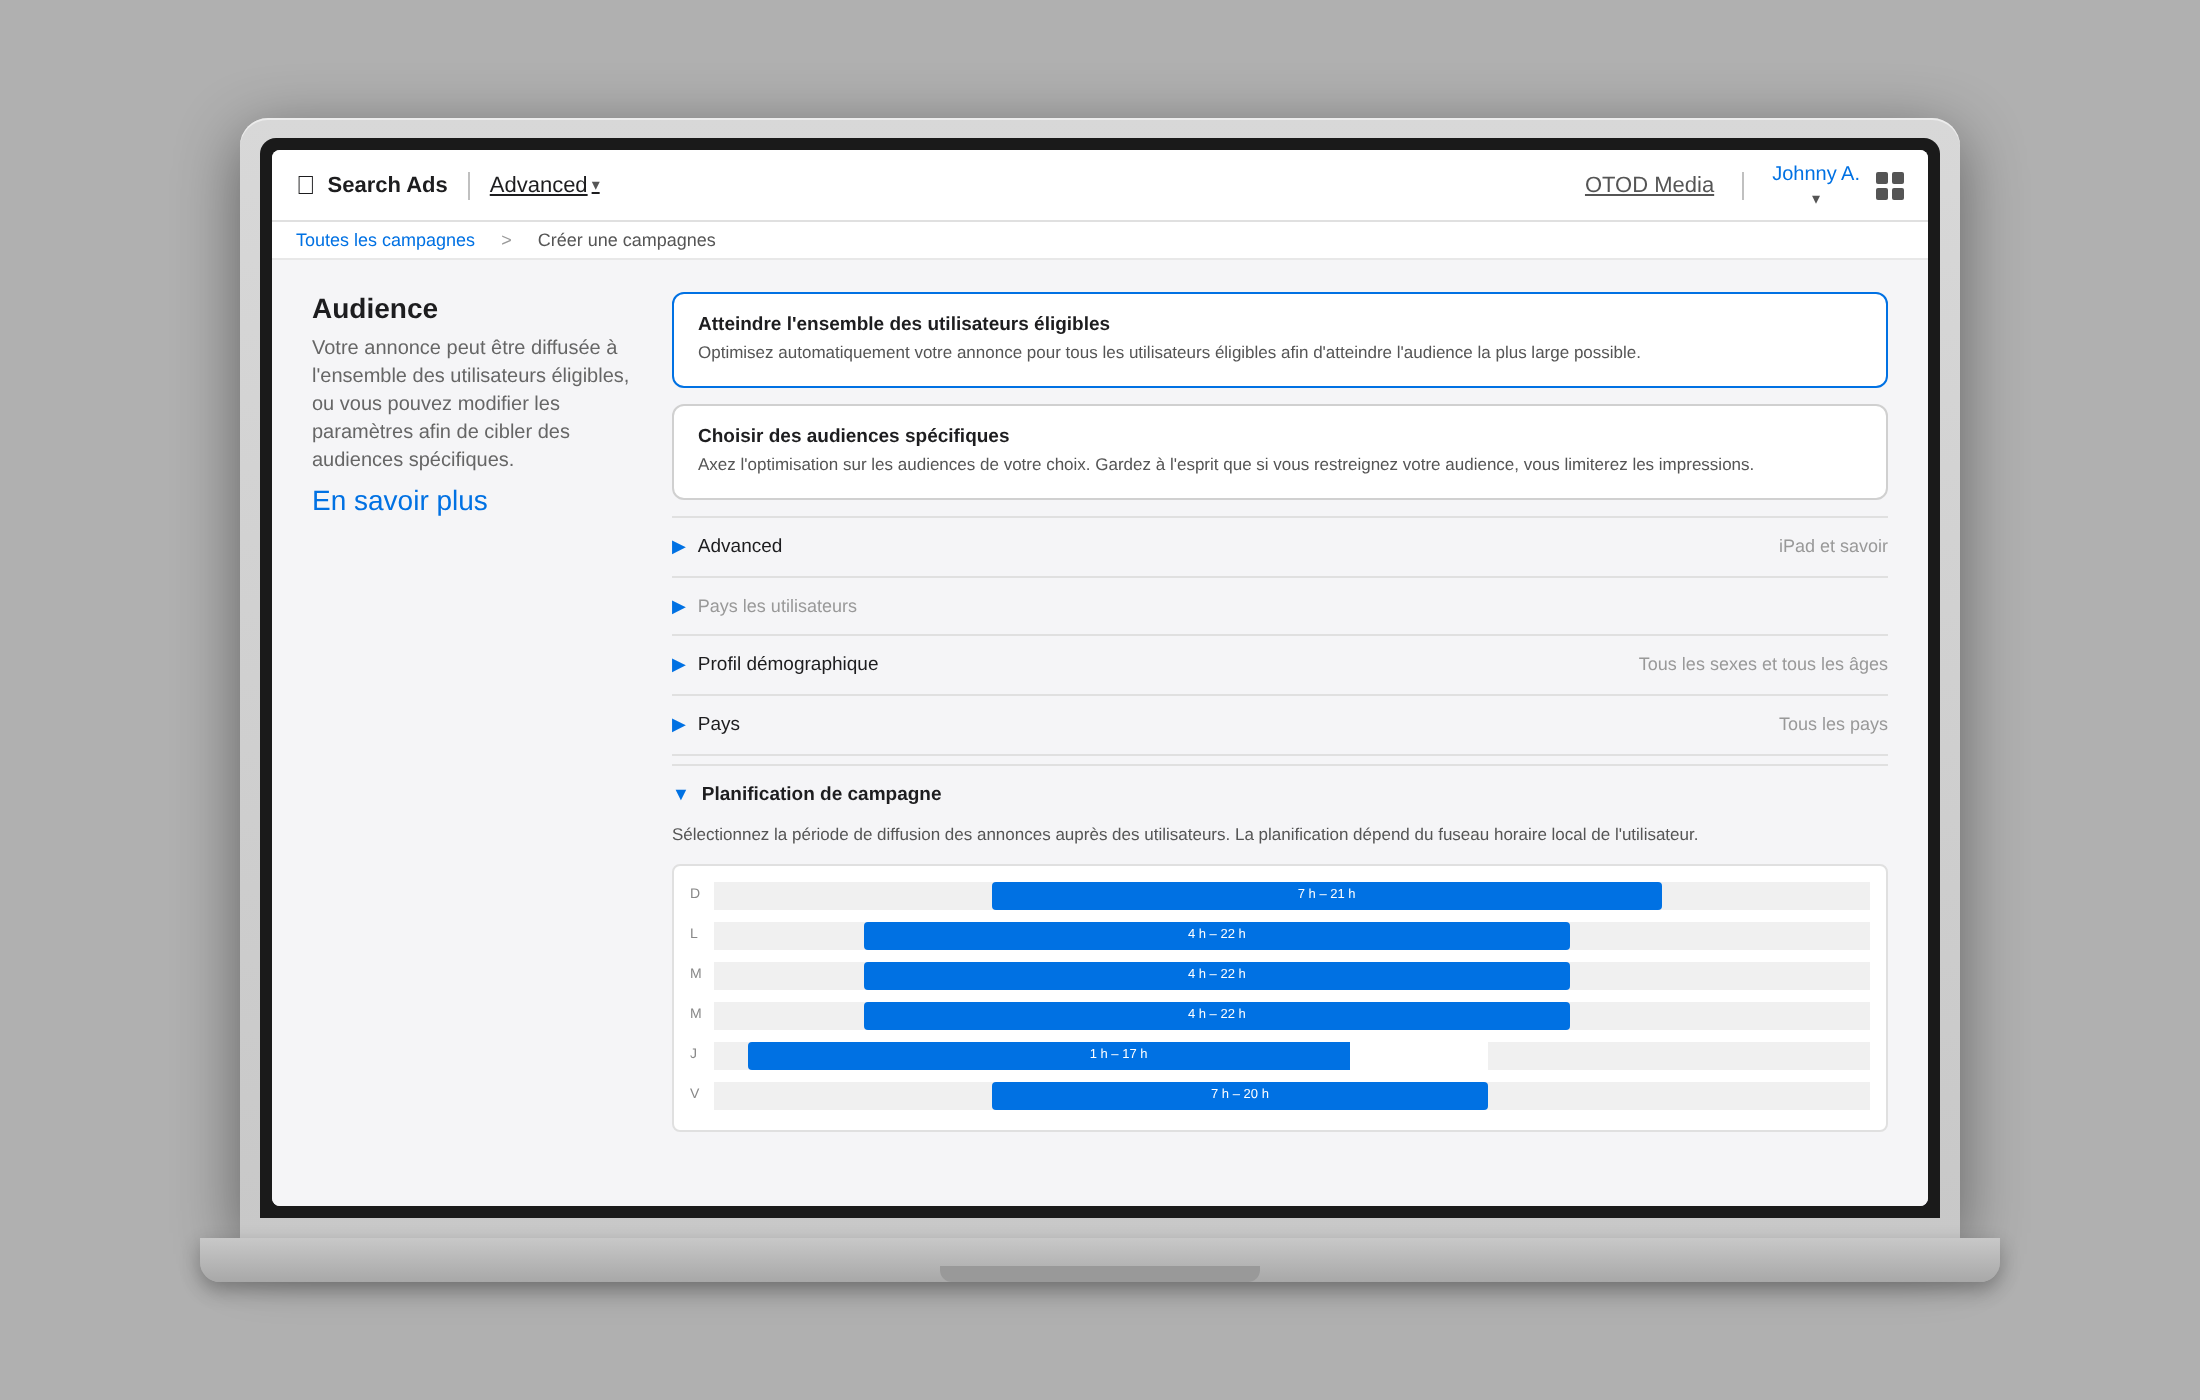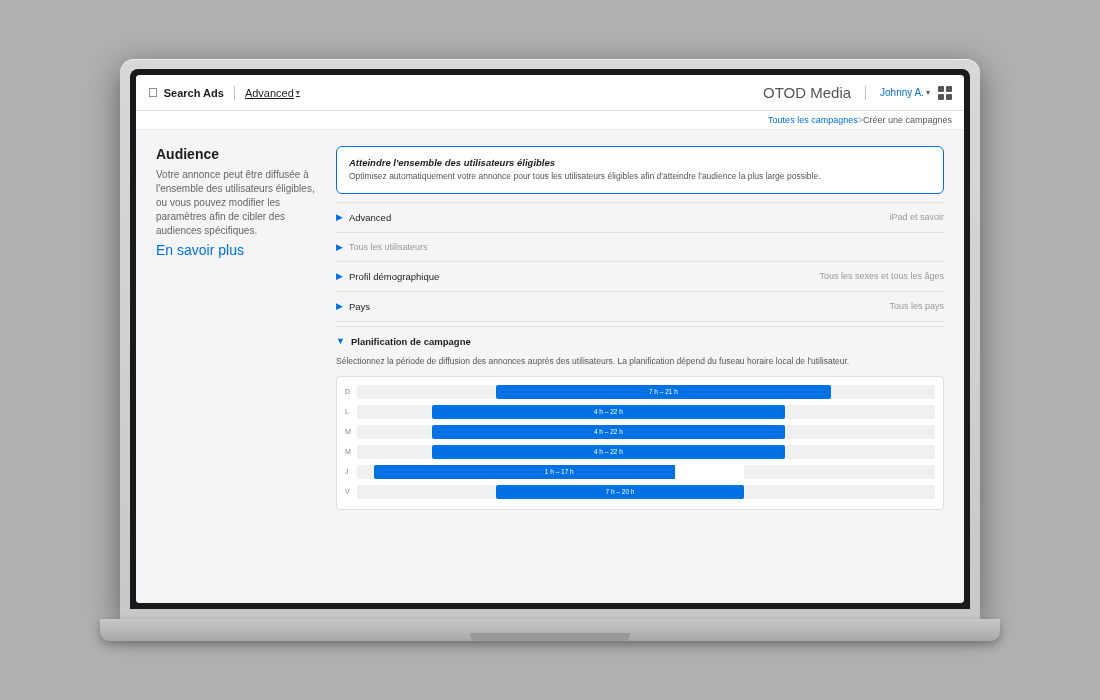--- a/index.html
+++ b/index.html
@@ -105,30 +105,32 @@
     .chevron-down {
       font-size: 8px;
       color: #555;
     }
     .topbar-right {
       display: flex;
       align-items: center;
       gap: 8px;
     }
     .org-name {
-      font-size: 15px;
+      font-size: 11px;
       color: #555;
+      text-decoration: underline;
     }
     .user-name {
       font-size: 10px;
       color: #0071e3;
       cursor: pointer;
       display: flex;
       align-items: center;
       gap: 2px;
+      flex-direction: column;
     }
     .icon-grid {
       width: 14px;
       height: 14px;
       display: grid;
       grid-template-columns: 1fr 1fr;
       gap: 2px;
       cursor: pointer;
     }
     .icon-grid span {
@@ -138,23 +140,22 @@
 
     
     .breadcrumb {
       background: #fff;
       padding: 4px 12px;
       font-size: 9px;
       color: #0071e3;
       border-bottom: 1px solid #e8e8e8;
       display: flex;
       align-items: center;
-      gap: 0;
+      gap: 13px;
       flex-shrink: 0;
-      justify-content: flex-end;
     }
     .breadcrumb-sep {
       color: #999;
     }
     .breadcrumb-current {
       color: #555;
     }
 
     
     .main-content {
@@ -205,21 +206,20 @@
     }
     .option-card.selected {
       border-color: #0071e3;
       background: #fff;
     }
     .option-card-title {
       font-size: 9.5px;
       font-weight: 600;
       color: #1d1d1f;
       margin-bottom: 3px;
-      font-style: italic;
     }
     .option-card-desc {
       font-size: 8.5px;
       color: #555;
       line-height: 1.4;
     }
 
     
     .expand-rows {
       margin-top: 8px;
@@ -374,30 +374,34 @@
               <div class="section-desc">Votre annonce peut être diffusée à l'ensemble des utilisateurs éligibles, ou vous pouvez modifier les paramètres afin de cibler des audiences spécifiques.</div>
               <span class="section-link">En savoir plus</span>
             </div>
             <div class="section-content-col">
 
               <div class="option-card selected">
                 <div class="option-card-title">Atteindre l'ensemble des utilisateurs éligibles</div>
                 <div class="option-card-desc">Optimisez automatiquement votre annonce pour tous les utilisateurs éligibles afin d'atteindre l'audience la plus large possible.</div>
               </div>
 
+              <div class="option-card">
+                <div class="option-card-title">Choisir des audiences spécifiques</div>
+                <div class="option-card-desc">Axez l'optimisation sur les audiences de votre choix. Gardez à l'esprit que si vous restreignez votre audience, vous limiterez les impressions.</div>
+              </div>
 
               <div class="expand-rows">
                 <div class="expand-row">
                   <span class="expand-icon">▶</span>
                   <span class="expand-label">Advanced</span>
                   <span class="expand-value">iPad et savoir</span>
                 </div>
                 <div class="expand-row">
                   <span class="expand-icon">▶</span>
-                  <span class="expand-value">Tous les utilisateurs</span>
+                  <span class="expand-value">Pays les utilisateurs</span>
                 </div>
                 <div class="expand-row">
                   <span class="expand-icon">▶</span>
                   <span class="expand-label">Profil démographique</span>
                   <span class="expand-value">Tous les sexes et tous les âges</span>
                 </div>
                 <div class="expand-row">
                   <span class="expand-icon">▶</span>
                   <span class="expand-label">Pays</span>
                   <span class="expand-value">Tous les pays</span>

